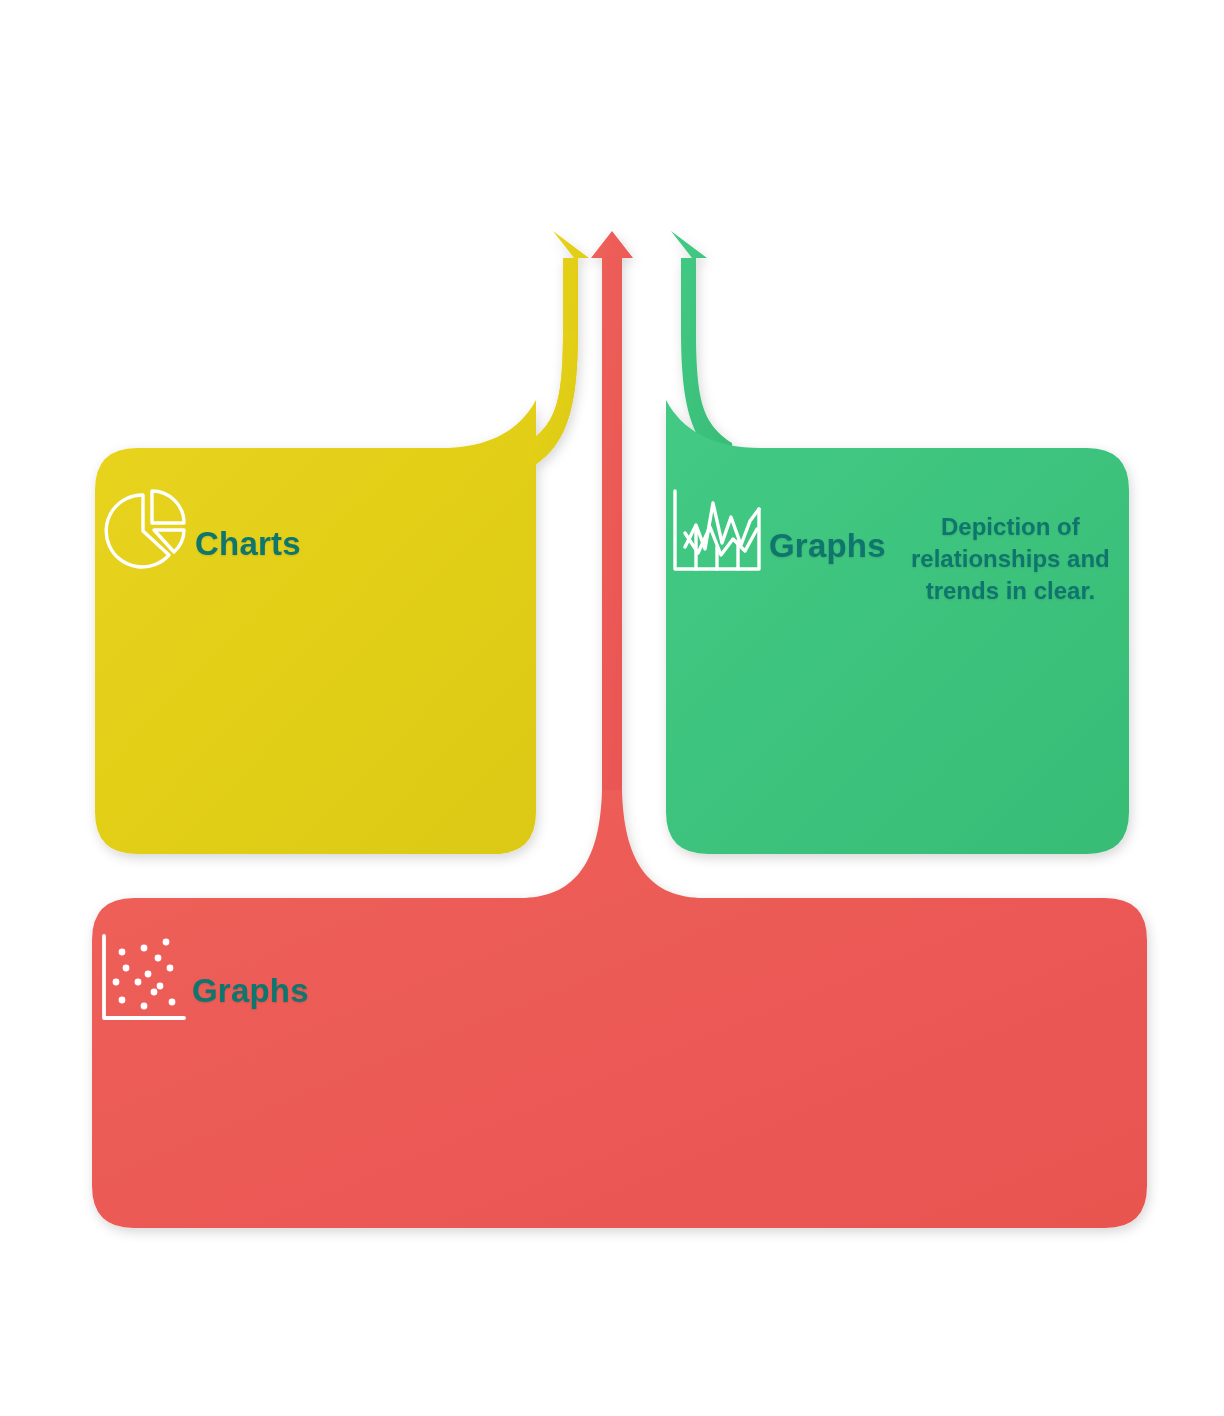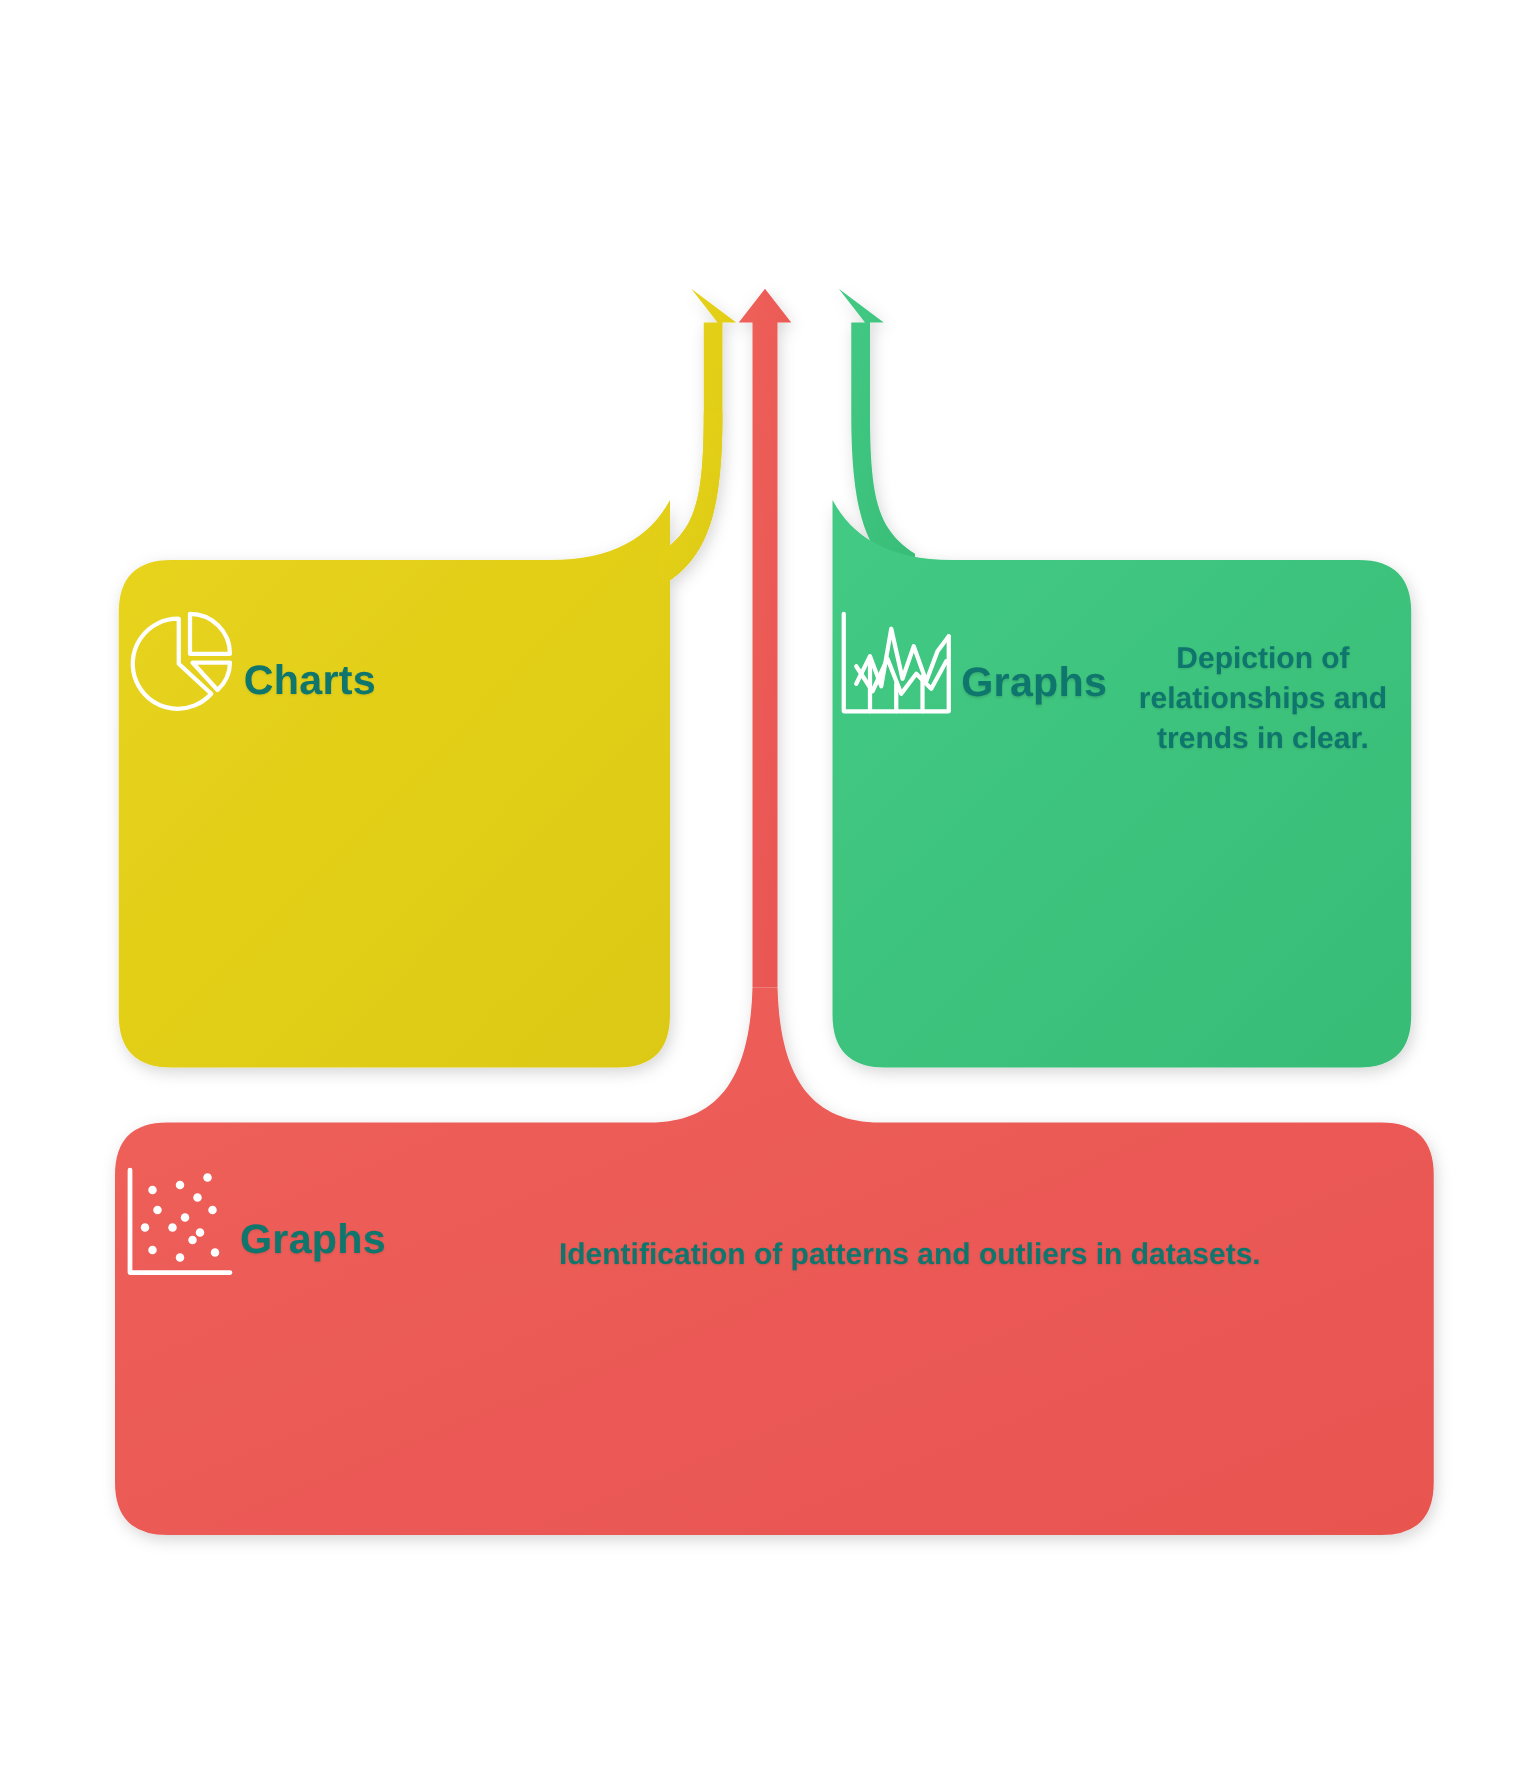--- a/index.html
+++ b/index.html
@@ -247,16 +247,15 @@
           <circle cx="46" cy="52" r="3.4"></circle>
           <circle cx="68" cy="56" r="3.4"></circle>
           <circle cx="62" cy="62" r="3.4"></circle>
           <circle cx="30" cy="70" r="3.4"></circle>
           <circle cx="52" cy="76" r="3.4"></circle>
           <circle cx="80" cy="72" r="3.4"></circle>
         </g>
       </svg>
     </div>
     <div class="card-title">Graphs</div>
-    <div class="card-desc">Identification of patterns and outliers in datasets.</div>
   </div>
 
 </div>
 
 </body></html>

